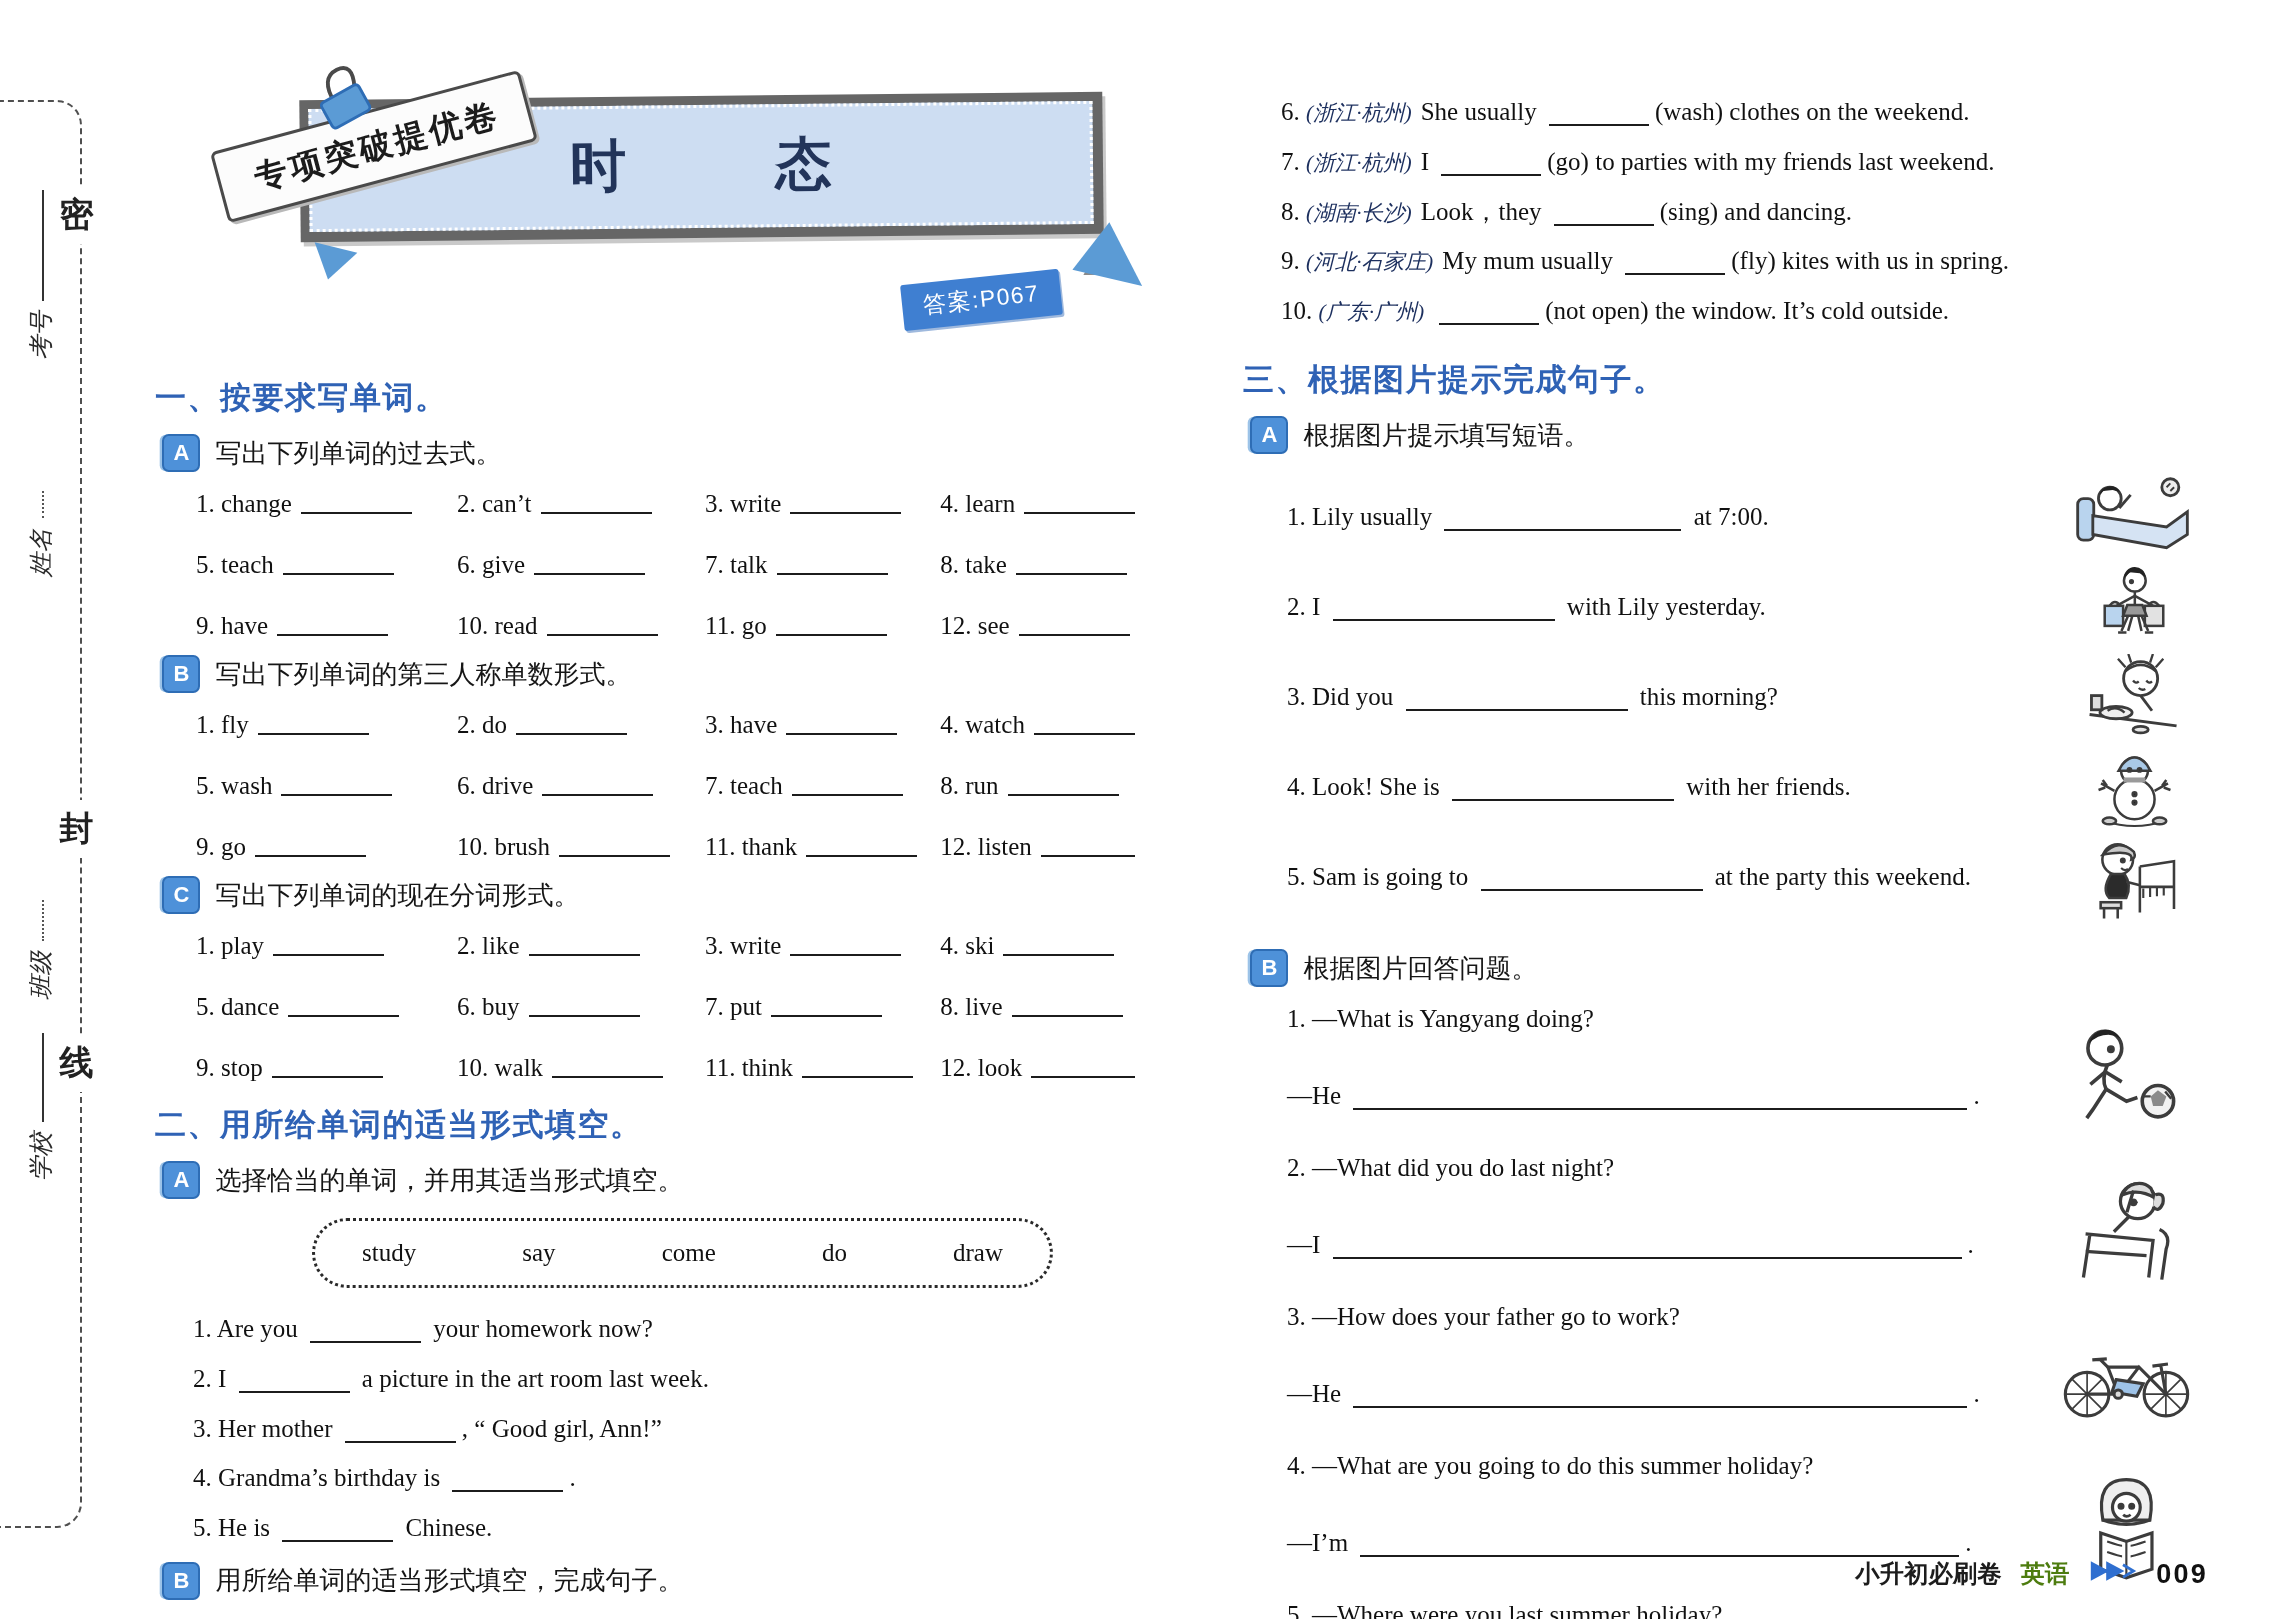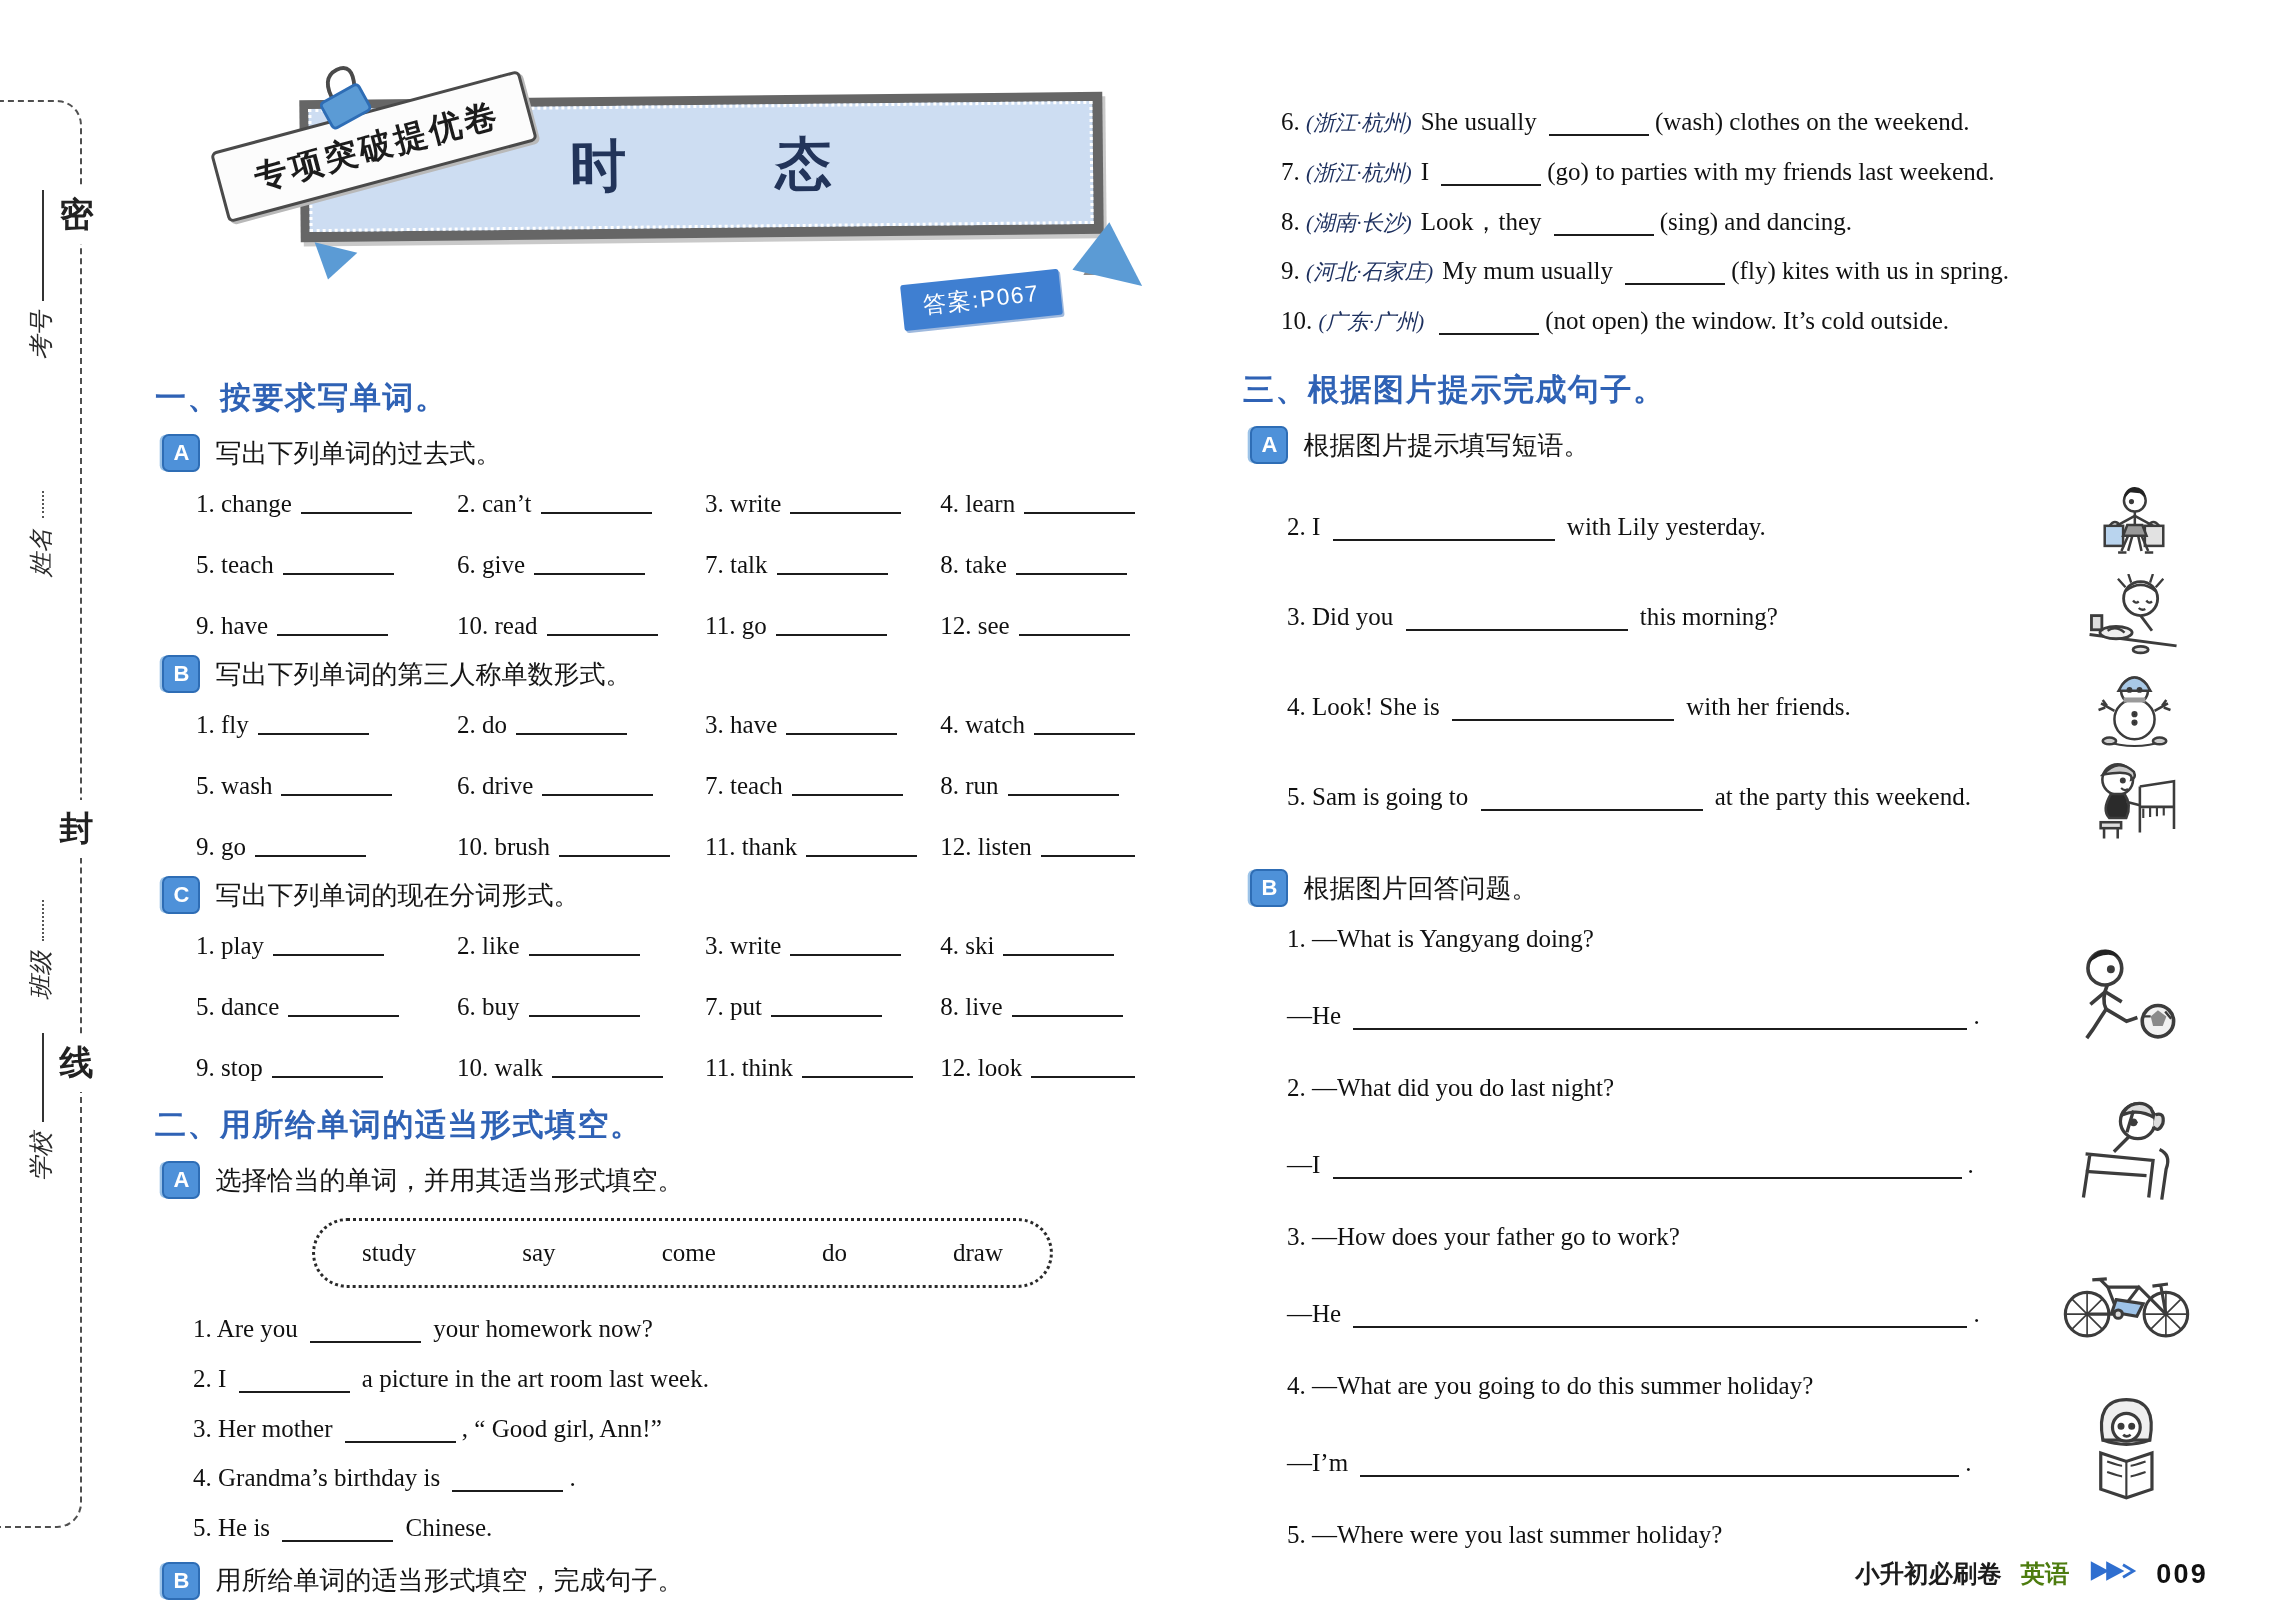--- a/index.html
+++ b/index.html
@@ -389,35 +389,51 @@
       <span class="badge">B</span>
       <span>用所给单词的适当形式填空，完成句子。</span>
     </div>
     <div>
         <div class="fill-row"><span class="fr-num">1. </span><span class="seg">Amy </span><span class="seg">(read) an interesting book yesterday.</span></div>
       </div>
   </div>
 
   <div class="col-right">
 
-    <div style="margin-top:35px;">
+    <div style="margin-top:25px;">
         <div class="fill-row"><span class="fr-num">6. </span><span class="region">(浙江·杭州)</span><span class="seg">She usually </span><span class="blank" style="width: 100px;"></span><span class="seg">(wash) clothes on the weekend.</span></div>
         <div class="fill-row"><span class="fr-num">7. </span><span class="region">(浙江·杭州)</span><span class="seg">I </span><span class="blank" style="width: 100px;"></span><span class="seg">(go) to parties with my friends last weekend.</span></div>
         <div class="fill-row"><span class="fr-num">8. </span><span class="region">(湖南·长沙)</span><span class="seg">Look，they </span><span class="blank" style="width: 100px;"></span><span class="seg">(sing) and dancing.</span></div>
         <div class="fill-row"><span class="fr-num">9. </span><span class="region">(河北·石家庄)</span><span class="seg">My mum usually </span><span class="blank" style="width: 100px;"></span><span class="seg">(fly) kites with us in spring.</span></div>
         <div class="fill-row"><span class="fr-num">10. </span><span class="region">(广东·广州)</span><span class="blank" style="width: 100px;"></span><span class="seg">(not open) the window. It’s cold outside.</span></div>
       </div>
 
     <div class="sec-title" style="margin-top:33px;font-family:Liberation Serif, serif;">三、根据图片提示完成句子。</div>
 
     <div class="part-head">
       <span class="badge">A</span>
       <span>根据图片提示填写短语。</span>
     </div>
     <div>
+        <div class="pic-row">
+          <div class="pic-text"><span class="fr-num">1. </span><span class="seg">Lily usually </span><span class="blank" style="width: 237px;"></span><span class="seg"> at 7:00.</span></div>
+          <div class="doodle">
+            <svg viewBox="0 0 132 92">
+              <g fill="none" stroke="#3c3c3c" stroke-width="3">
+                <circle cx="104" cy="14" r="9" fill="#eee"></circle>
+                <path d="M100 14 l4 -4 m0 8 l4 -4" stroke-width="2"></path>
+                <rect x="6" y="26" width="17" height="44" rx="6" fill="#b9d4ee"></rect>
+                <path d="M22 44 L100 56 L122 40 L122 64 L100 78 L22 64 Z" fill="#d5e3f3"></path>
+                <circle cx="40" cy="26" r="12" fill="#fff"></circle>
+                <path d="M29 22 a12 12 0 0 1 22 -3 l-8 -2 -10 1 z" fill="#222" stroke="none"></path>
+                <path d="M50 36 l12 -14"></path>
+              </g>
+            </svg>
+          </div>
+        </div>
         <div class="pic-row">
           <div class="pic-text"><span class="fr-num">2. </span><span class="seg">I </span><span class="blank" style="width: 222px;"></span><span class="seg"> with Lily yesterday.</span></div>
           <div class="doodle">
             <svg viewBox="0 0 100 104">
               <g fill="none" stroke="#3c3c3c" stroke-width="3">
                 <circle cx="50" cy="20" r="13" fill="#fff"></circle>
                 <path d="M37 17 a13 13 0 0 1 26 -1 l-7 -5 -12 -1 z" fill="#222" stroke="none"></path>
                 <circle cx="46" cy="21" r="1.6" fill="#222"></circle>
                 <path d="M50 33 v16"></path>
                 <path d="M50 38 L28 50 M50 38 L72 50"></path>

